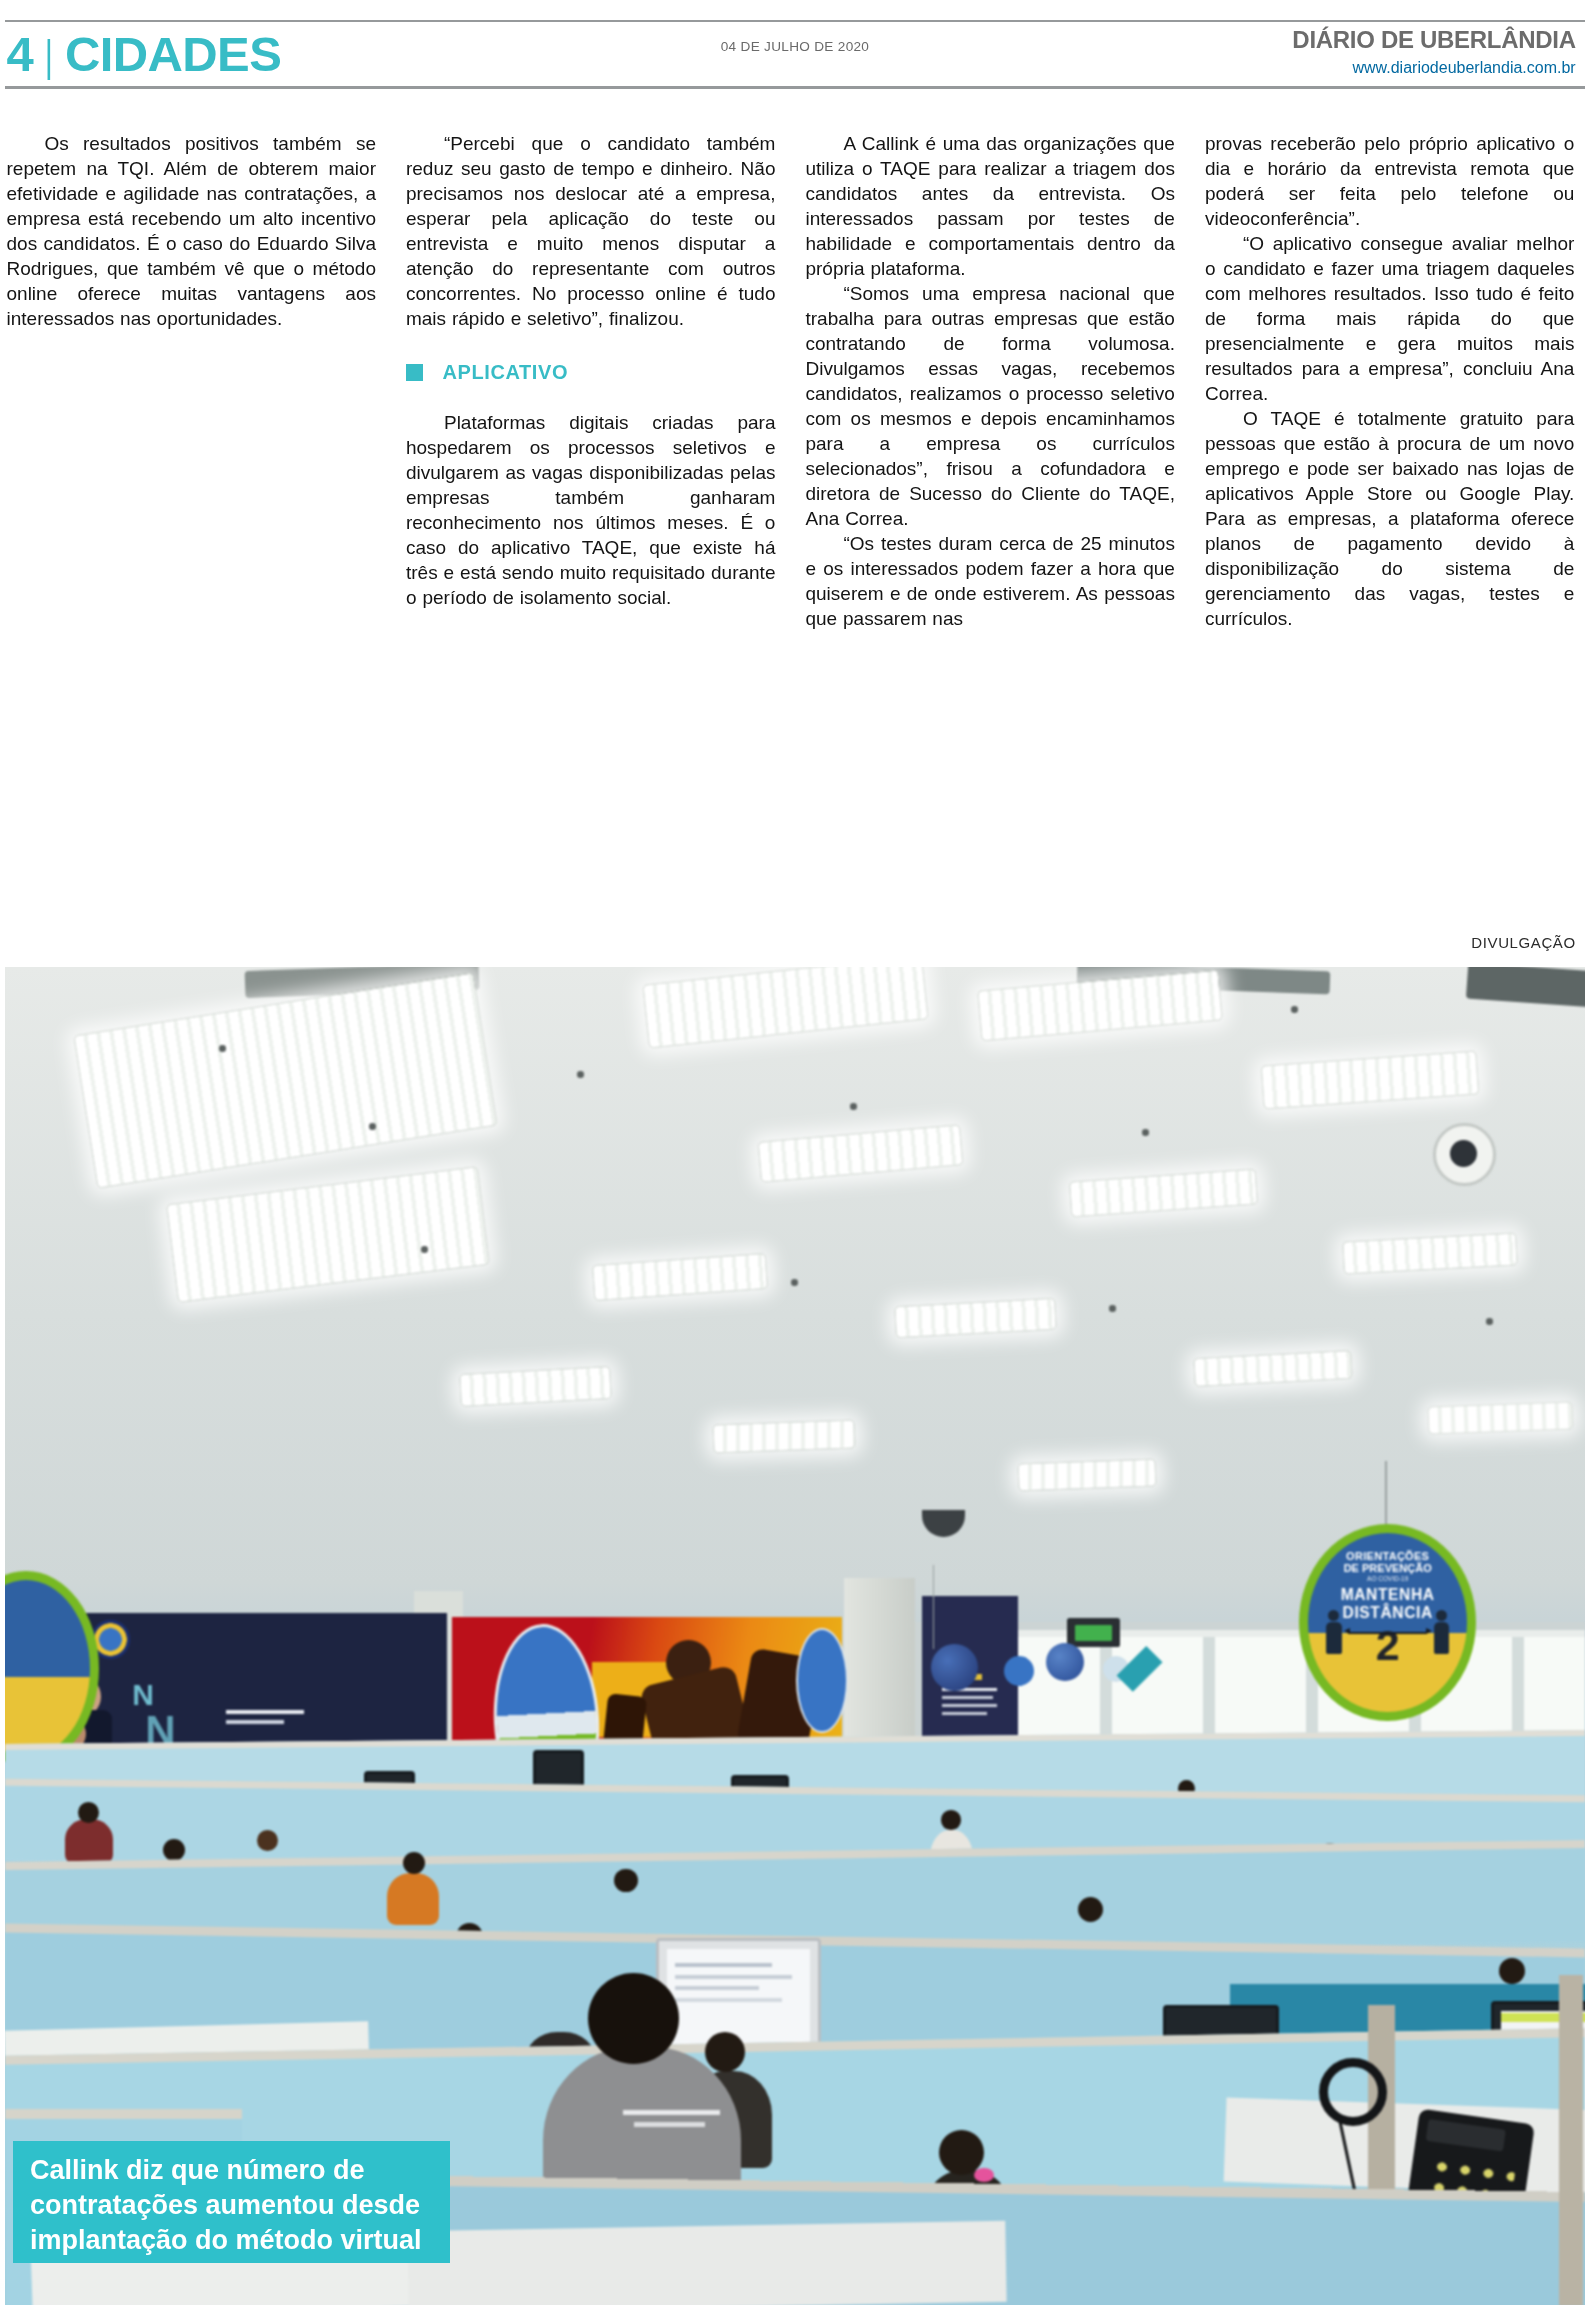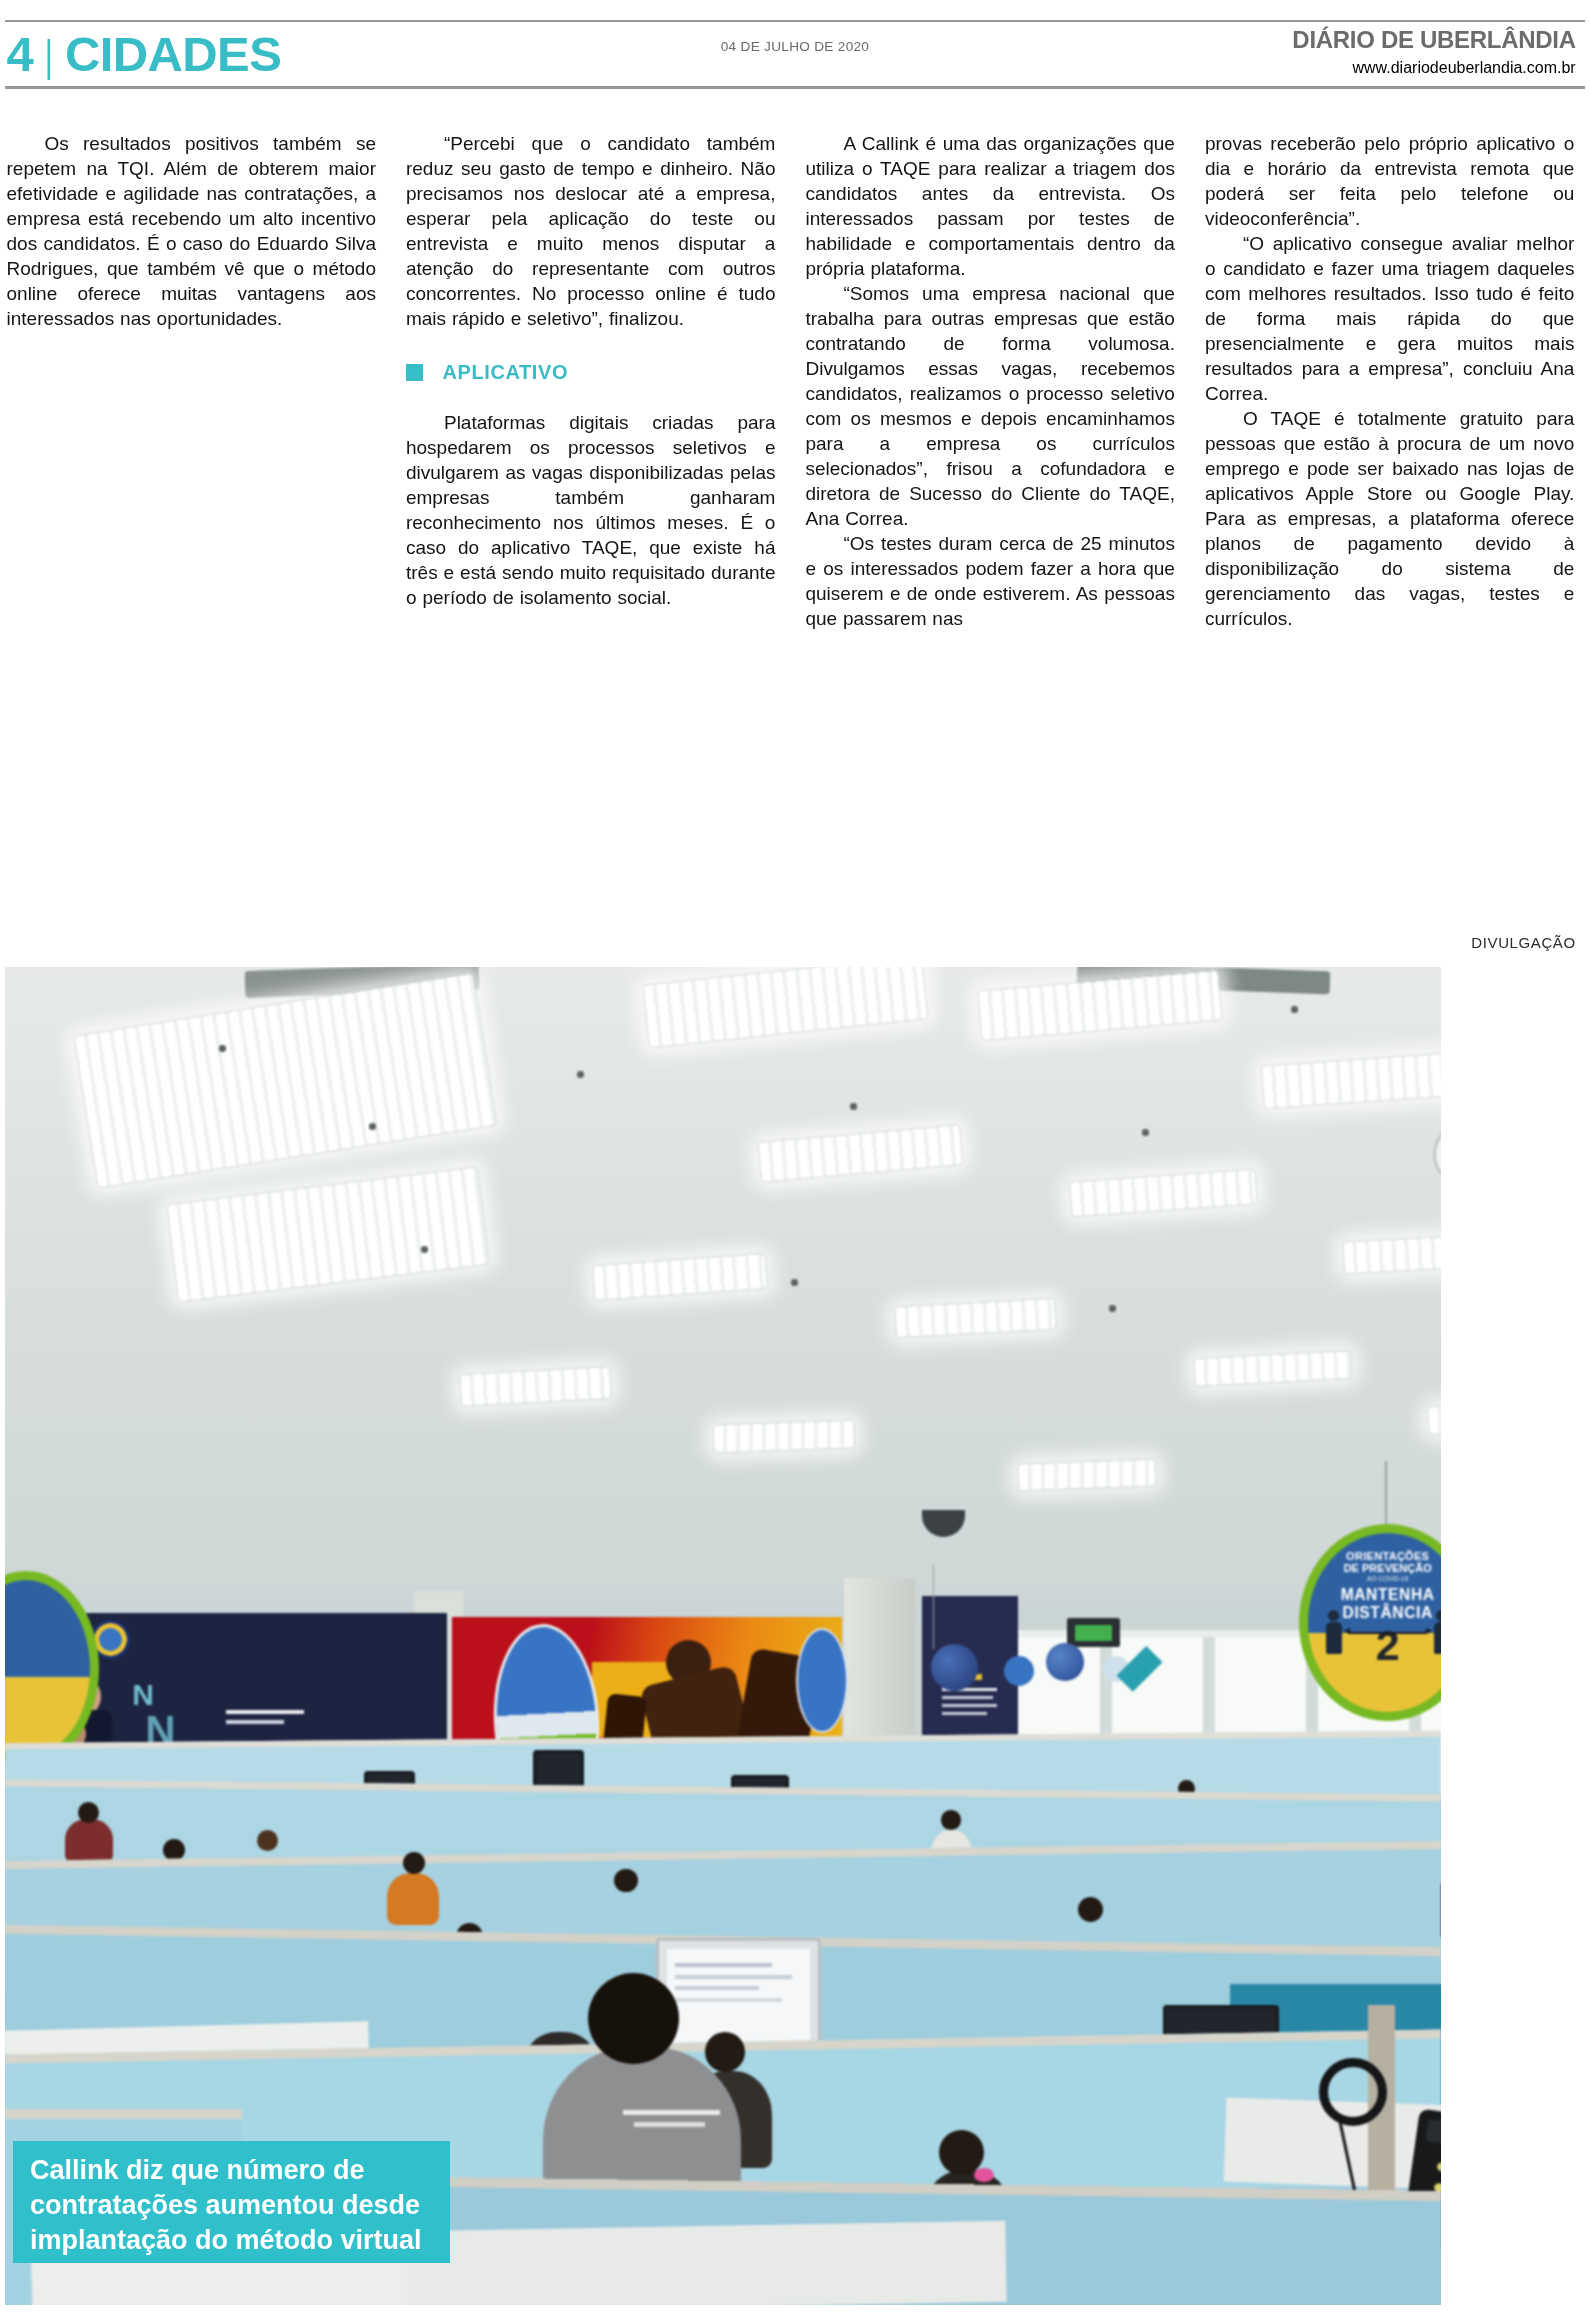--- a/index.html
+++ b/index.html
@@ -13,36 +13,36 @@
   .mast-left{position:absolute;left:6.5px;top:26px;display:flex;align-items:baseline;
              color:#38bcc6;font-weight:bold;}
   .mast-left .num{font-size:49px;letter-spacing:-1.3px;}
   .mast-left .pipe{font-size:45px;font-weight:400;margin:0 10.4px;transform:scaleX(.7);}
   .mast-left .sec{font-size:49px;letter-spacing:-0.6px;}
   .mast-center{position:absolute;left:0;right:0;top:31px;text-align:center;}
   .mast-center .weekday{font-weight:bold;font-size:18px;color:#4f4f4f;letter-spacing:0.3px;}
   .mast-center .date{font-size:13.6px;color:#6a6a6a;margin-top:7.8px;letter-spacing:0.3px;}
   .mast-right{position:absolute;right:14.3px;top:26px;text-align:right;}
   .mast-right .paper{font-weight:bold;font-size:24px;color:#6c6c6c;letter-spacing:-0.3px;}
-  .mast-right .site{font-size:16px;color:#000000;margin-top:5.2px;}
+  .mast-right .site{font-size:16px;color:#0369a1;margin-top:5.2px;}
 
   
   .columns{position:absolute;left:6.5px;right:15.6px;top:131px;height:812px;
            display:grid;grid-template-columns:repeat(4,1fr);column-gap:30px;}
   .col p{margin:0;font-size:19px;line-height:25px;text-align:justify;text-indent:38px;
          hyphens:auto;-webkit-hyphens:auto;word-spacing:0.6px;color:#141414;}
   .col p.noindent{text-indent:0;}
   .subhead{display:flex;align-items:center;margin:30px 0 26px 0;}
   .subhead .bullet{width:17px;height:17px;background:#38bcc6;margin-right:19.5px;flex:none;}
   .subhead .subhead-label{color:#38bcc6;font-weight:bold;font-size:20px;letter-spacing:0.6px;}
 
   .credit{position:absolute;right:14.3px;top:934px;font-size:15px;color:#2b2b2b;letter-spacing:0.6px;}
 
   
-  .photo{position:absolute;left:5.2px;top:967px;width:1436px;height:1338px;overflow:hidden;
+  .photo{position:absolute;left:5.2px;top:967px;width:1580px;height:1338px;overflow:hidden;
          background:linear-gradient(#e7eae8 0%,#d8dedd 26%,#cfd7d7 46%,#c6d3d7 50%,
                     #b4d3de 58%,#a9d2df 74%,#a1ccd9 100%);}
   .scene{position:absolute;inset:0;filter:blur(1px) saturate(1.05);}
   .abs{position:absolute;}
   .light{position:absolute;background:repeating-linear-gradient(90deg,#ffffff 0 9px,#eef2ee 9px 13px);
          border-radius:5.2px;border:1.9px solid #d9ded9;box-shadow:0 0 18px 7.8px rgba(255,255,255,.78);}
   .cdot{position:absolute;width:6.5px;height:6.5px;border-radius:50%;background:#5a605f;}
   .row{position:absolute;left:0;right:0;}
   .head{position:absolute;border-radius:50%;background:#221a13;}
   .torso{position:absolute;border-radius:45% 45% 9px 9px;}

